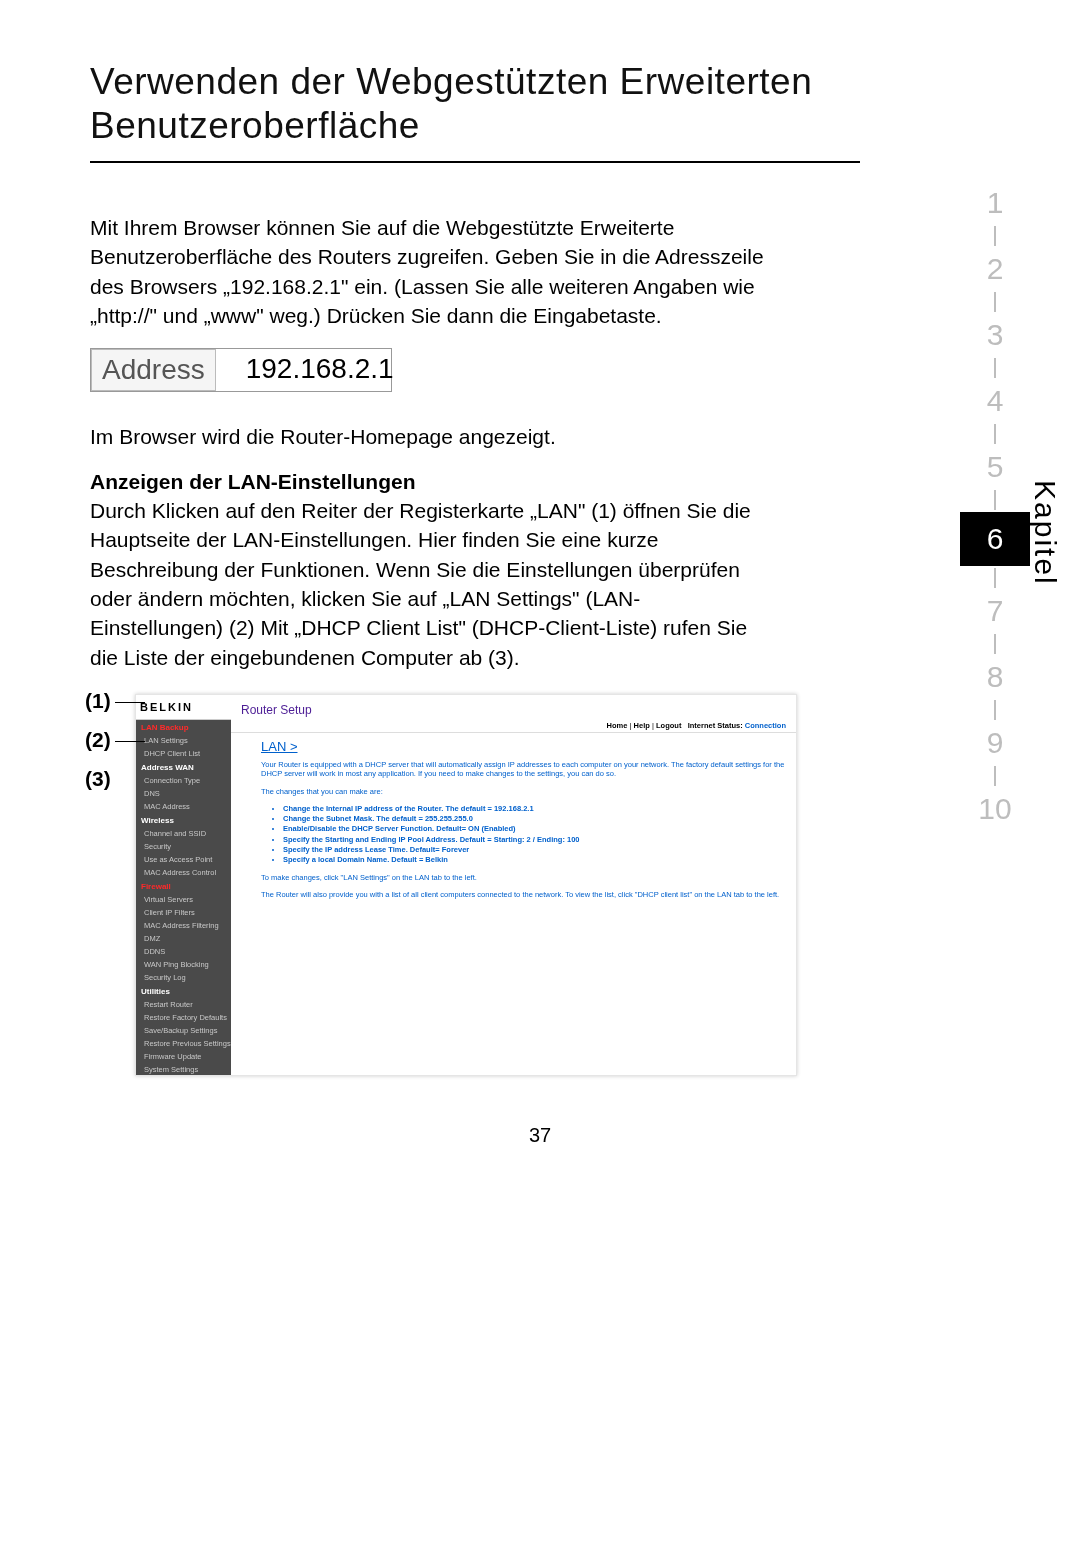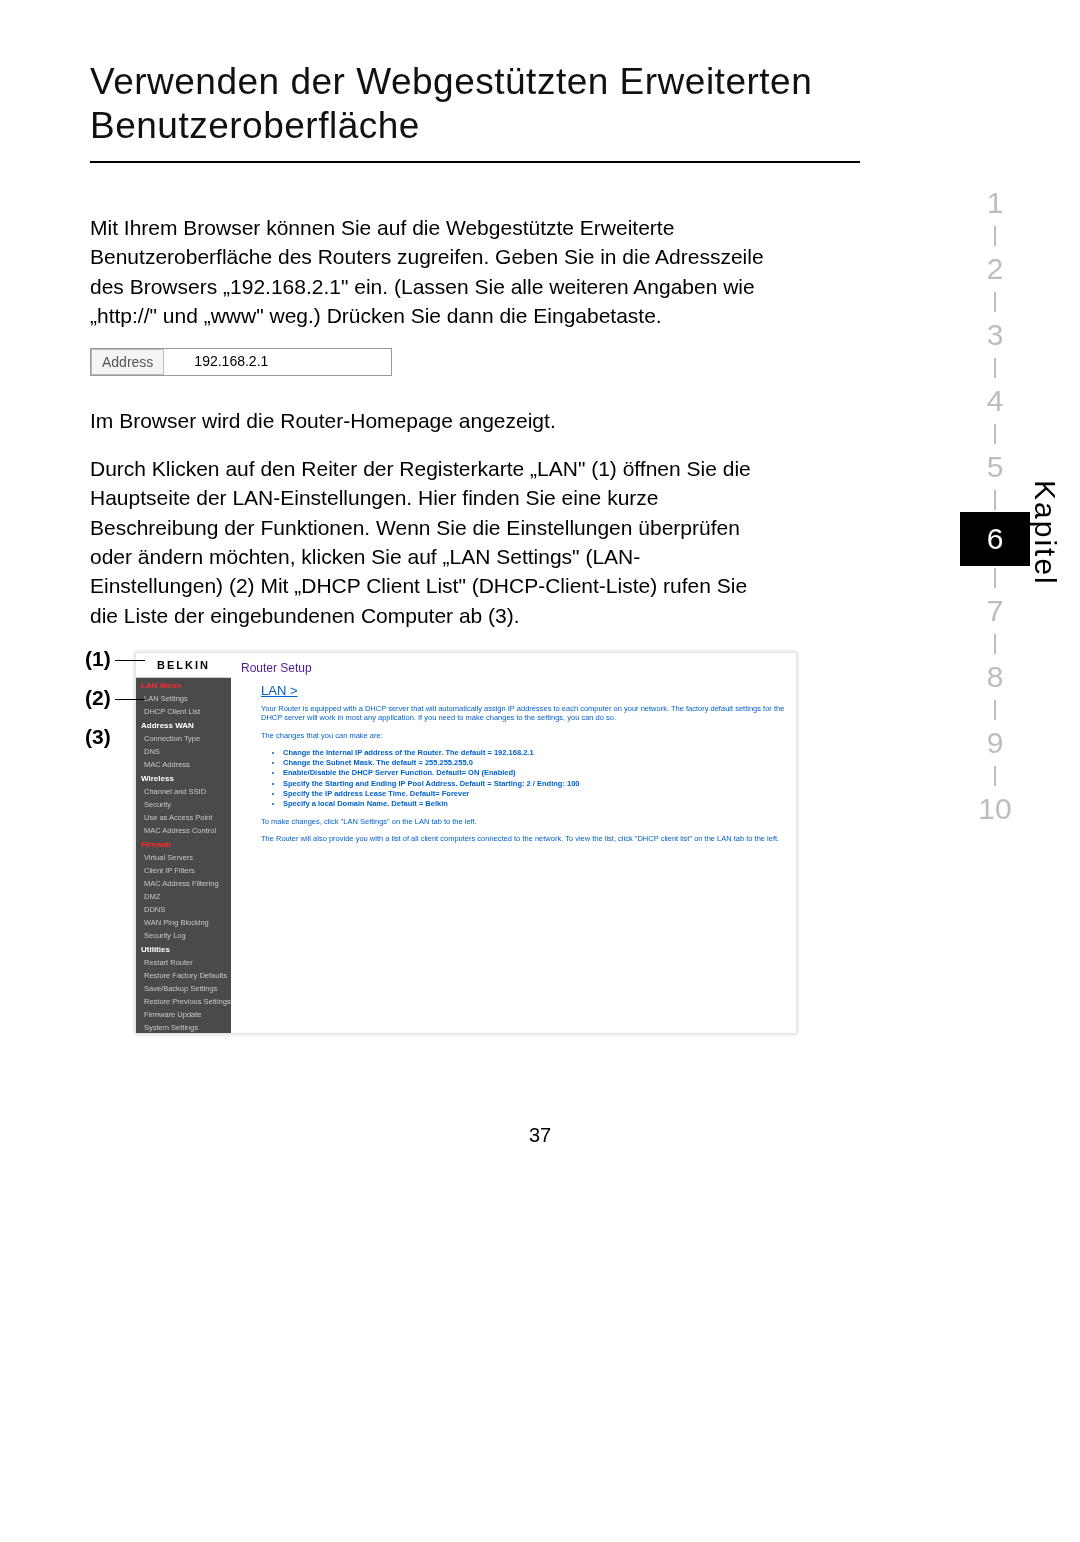--- a/index.html
+++ b/index.html
@@ -35,21 +35,21 @@
     font-size: 21px;
     line-height: 1.4;
     width: 680px;
     margin-bottom: 18px;
   }
   .address-box {
     width: 300px;
     border: 1px solid #999;
     margin: 10px 0 30px 0;
     display: flex;
-    font-size: 14px;
+    font-size: 28px;
   }
   .address-label {
     border: 1px solid #bbb;
     padding: 4px 10px;
     color: #555;
     background: #f5f5f5;
   }
   .address-value {
     padding: 4px 10px 4px 30px;
     flex: 1;
@@ -134,23 +134,23 @@
     background: #4a4a4a;
     color: #eee;
     padding: 0;
   }
   .sidebar .logo {
     background: #fff;
     color: #000;
     font-size: 11px;
     font-weight: bold;
     letter-spacing: 2px;
-    padding: 6px 16px;
+    padding: 6px 4px;
     border-bottom: 1px solid #ccc;
-    text-align: center;
+    text-align: left;
   }
   .sidebar .section {
     font-weight: bold;
     padding: 3px 5px 2px 5px;
     font-size: 8px;
     color: #fff;
   }
   .sidebar .section.hot { color: #ff2a2a; }
   .sidebar .item {
     padding: 2px 5px 2px 8px;
@@ -219,20 +219,21 @@
 
   <div class="body-text">Mit Ihrem Browser können Sie auf die Webgestützte Erweiterte Benutzeroberfläche des Routers zugreifen. Geben Sie in die Adresszeile des Browsers „192.168.2.1" ein. (Lassen Sie alle weiteren Angaben wie „http://" und „www" weg.) Drücken Sie dann die Eingabetaste.</div>
 
   <div class="address-box">
     <div class="address-label">Address</div>
     <div class="address-value">192.168.2.1</div>
   </div>
 
   <div class="body-text">Im Browser wird die Router-Homepage angezeigt.</div>
 
+  <div class="subhead">Anzeigen der LAN-Einstellungen</div>
   <div class="body-text">Durch Klicken auf den Reiter der Registerkarte „LAN" (1) öffnen Sie die Hauptseite der LAN-Einstellungen. Hier finden Sie eine kurze Beschreibung der Funktionen. Wenn Sie die Einstellungen überprüfen oder ändern möchten, klicken Sie auf „LAN Settings" (LAN-Einstellungen) (2) Mit „DHCP Client List" (DHCP-Client-Liste) rufen Sie die Liste der eingebundenen Computer ab (3).</div>
 
   <div class="chapter-nav">
     <div class="num">1</div>
       <div class="sep"></div>
     <div class="num">2</div>
       <div class="sep"></div>
     <div class="num">3</div>
       <div class="sep"></div>
     <div class="num">4</div>
@@ -254,21 +255,21 @@
   <div class="shot-wrap">
     <div class="callouts">
       <div><span>(1)</span><span class="line"></span></div>
       <div><span>(2)</span><span class="line"></span></div>
       <div><span>(3)</span></div>
     </div>
 
     <div class="router-ui">
       <div class="sidebar">
         <div class="logo">BELKIN</div>
-        <div class="section hot">LAN Wenn</div>
+        <div class="section hot">LAN Backup</div>
         <div class="item">LAN Settings</div>
         <div class="item">DHCP Client List</div>
         <div class="section">Address WAN</div>
         <div class="item">Connection Type</div>
         <div class="item">DNS</div>
         <div class="item">MAC Address</div>
         <div class="section">Wireless</div>
         <div class="item">Channel and SSID</div>
         <div class="item">Security</div>
         <div class="item">Use as Access Point</div>
@@ -285,20 +286,27 @@
         <div class="item">Restart Router</div>
         <div class="item">Restore Factory Defaults</div>
         <div class="item">Save/Backup Settings</div>
         <div class="item">Restore Previous Settings</div>
         <div class="item">Firmware Update</div>
         <div class="item">System Settings</div>
       </div>
 
       <div class="main">
         <div class="title">Router Setup</div>
+        <div class="topbar">
+          <span class="link">Home</span> |
+          <span class="link">Help</span> |
+          <span class="link">Logout</span>&nbsp;&nbsp;
+          <span class="link">Internet Status:</span>
+          <span class="status">Connection</span>
+        </div>
         <div class="crumb">LAN &gt;</div>
         <div class="para">Your Router is equipped with a DHCP server that will automatically assign IP addresses to each computer on your network. The factory default settings for the DHCP server will work in most any application. If you need to make changes to the settings, you can do so.</div>
         <div class="para">The changes that you can make are:</div>
         <ul>
           <li>Change the Internal IP address of the Router. The default = 192.168.2.1</li>
           <li>Change the Subnet Mask. The default = 255.255.255.0</li>
           <li>Enable/Disable the DHCP Server Function. Default= ON (Enabled)</li>
           <li>Specify the Starting and Ending IP Pool Address. Default = Starting: 2 / Ending: 100</li>
           <li>Specify the IP address Lease Time. Default= Forever</li>
           <li>Specify a local Domain Name. Default = Belkin</li>

